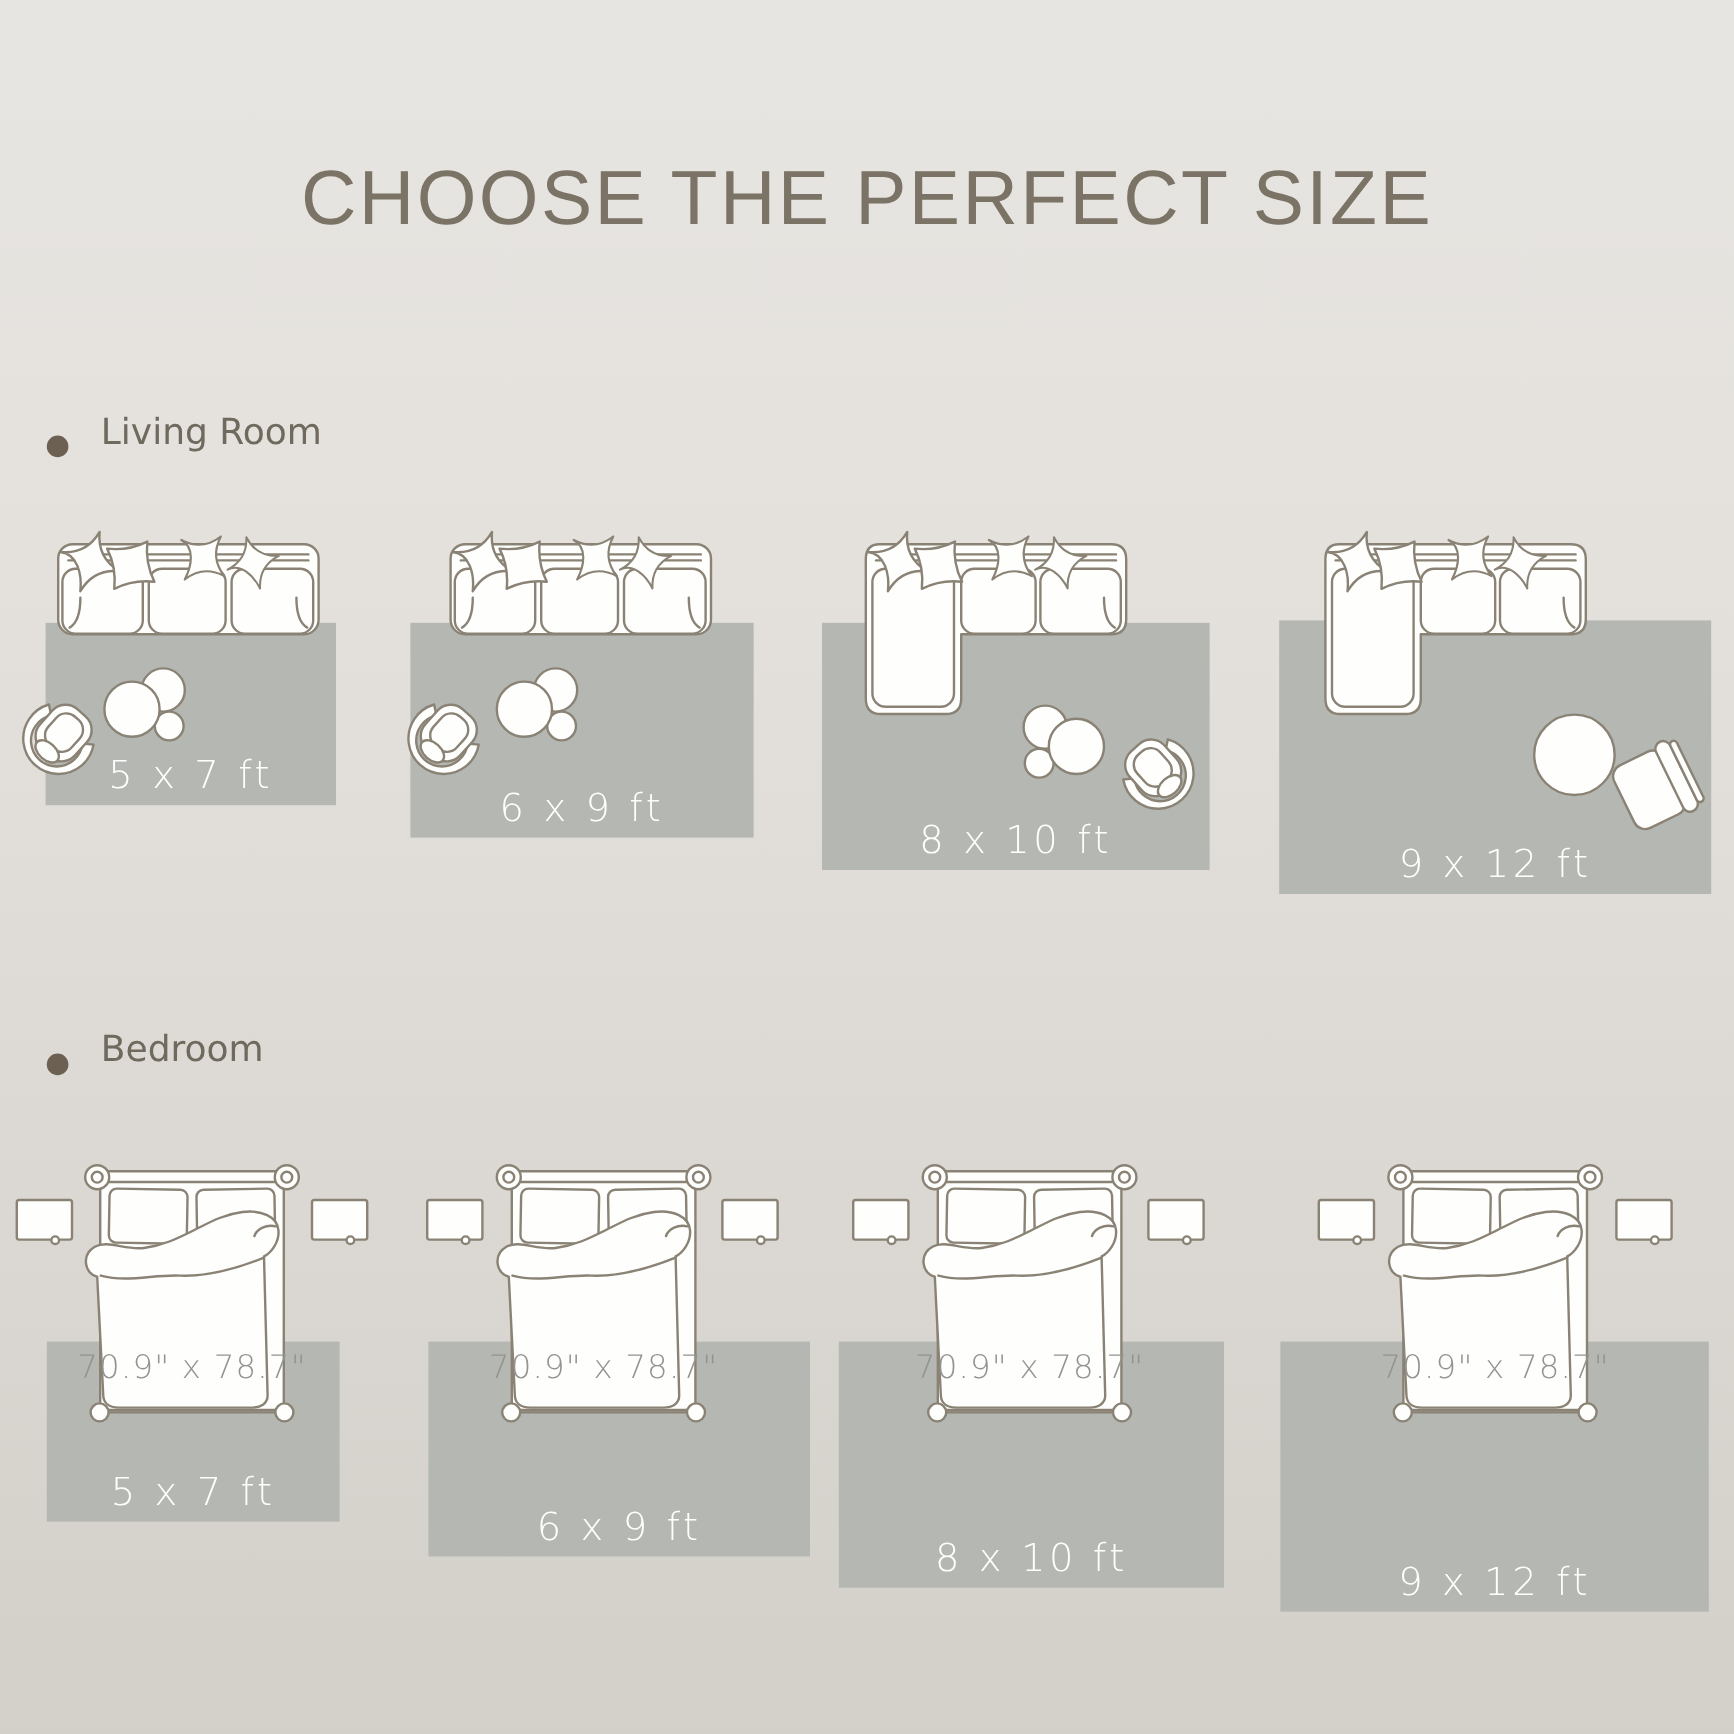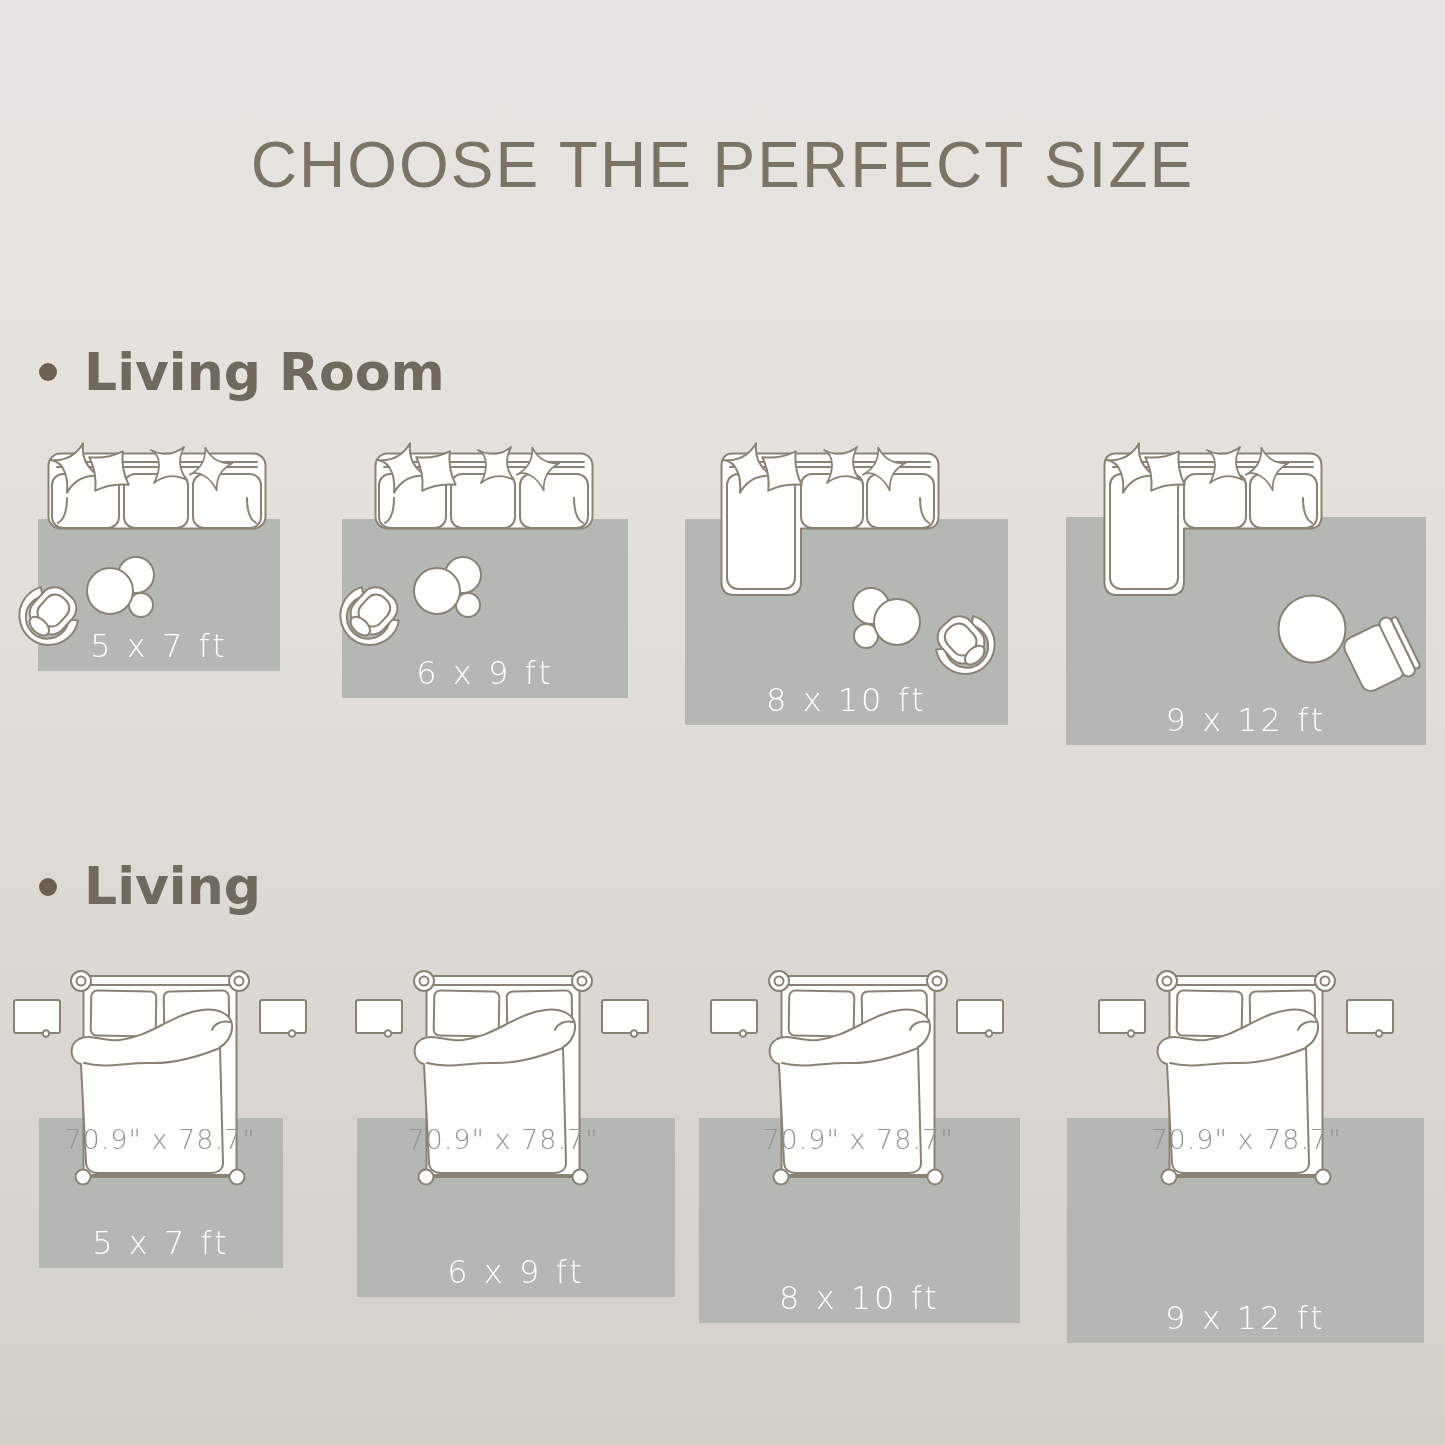--- a/index.html
+++ b/index.html
@@ -15,21 +15,21 @@
   .title {
     position:absolute; top:72px; left:0; width:100%;
     text-align:center; font-weight:400; font-size:64px; line-height:97px;
     letter-spacing:2px; color:var(--title-text,#7b7365);margin-top:45px;
   }
   .bullet {
     position:absolute; width:18px; height:18px; border-radius:50%;
     background:var(--bullet,#6b6052);
   }
   .sec-label {
-    position:absolute; font-size:52px; line-height:1.1; font-weight:700;
+    position:absolute; font-size:30px; line-height:1.1; font-weight:400;
     color:var(--label-text,#6f695e); font-family:"DejaVu Sans", sans-serif;
   }
   .rug {
     position:absolute; background:var(--rug,#b5b7b2);
   }
   .rug-label {
     position:absolute; left:0; right:0; bottom:6px; text-align:center;
     color:var(--rug-label-text,#ffffff); font-size:32px; font-weight:300;
     letter-spacing:3px; font-family:"DejaVu Sans", sans-serif;
   }
@@ -178,21 +178,21 @@
     <use href="#sofaL"></use>
   </svg>
 <svg class="furn" style="left:1277px; top:594px;" width="70" height="70" viewBox="0 0 70 70">
     <use href="#rtable"></use>
   </svg>
 <svg class="furn" style="left:1349px; top:622px; transform:rotate(-26deg);" width="64" height="68" viewBox="0 0 64 68">
     <use href="#armchair"></use>
   </svg>
 
 <div class="bullet" style="left:39px; top:878px;"></div>
-<div class="sec-label" style="left:84px; top:858px;">Living</div>
+<div class="sec-label" style="left:84px; top:858px;">Bedroom</div>
 
 <div class="rug" style="left:39px; top:1118px; width:244px; height:150px;">
   <div class="rug-label">5 x 7 ft</div>
 </div>
 <svg class="furn" style="left:13px; top:999px;" width="48" height="40" viewBox="0 0 48 40">
     <use href="#nstand"></use>
   </svg>
 <svg class="furn" style="left:259px; top:999px;" width="48" height="40" viewBox="0 0 48 40">
     <use href="#nstand"></use>
   </svg>

